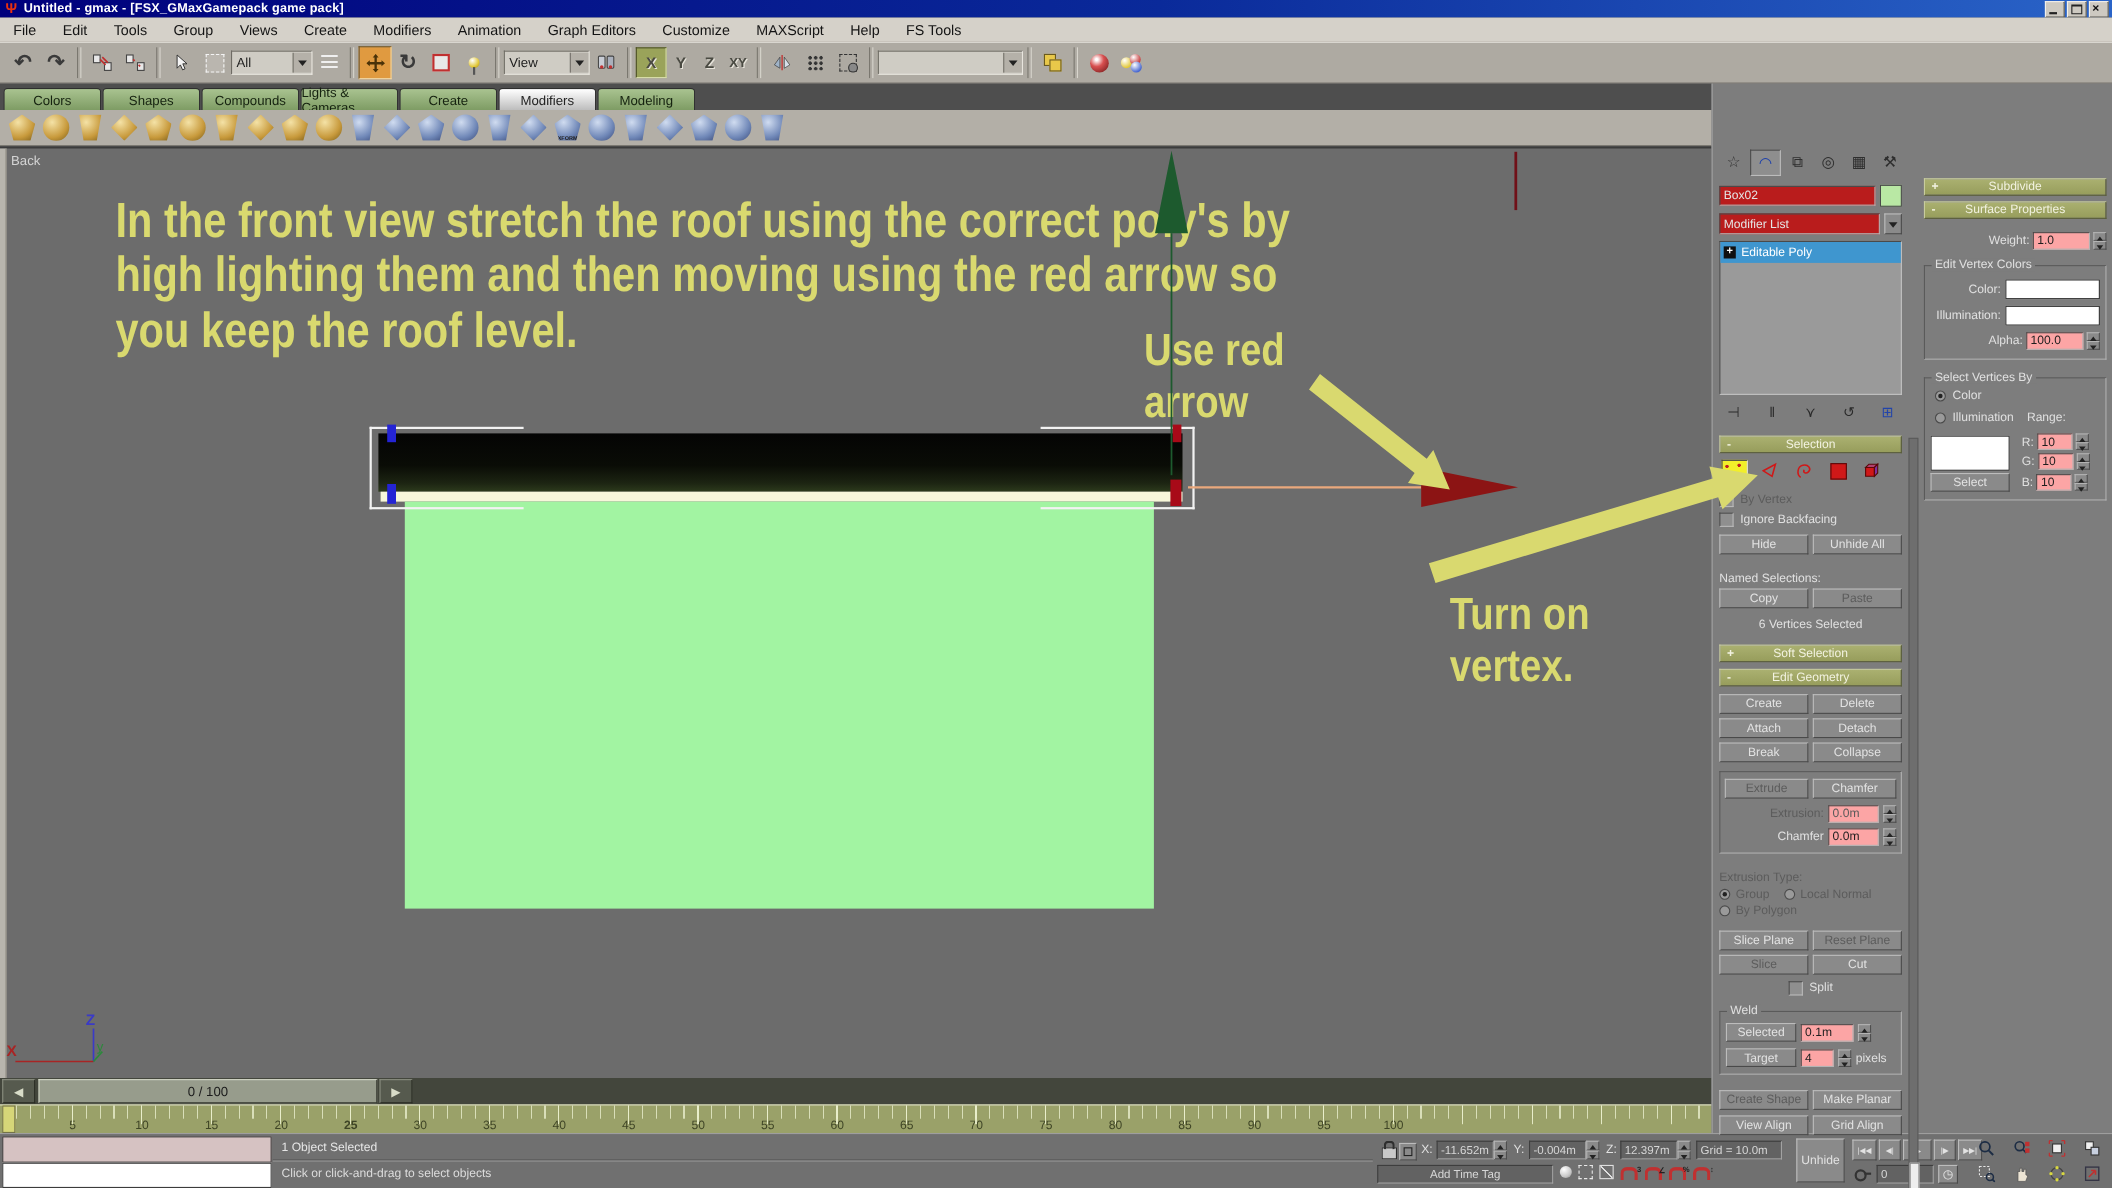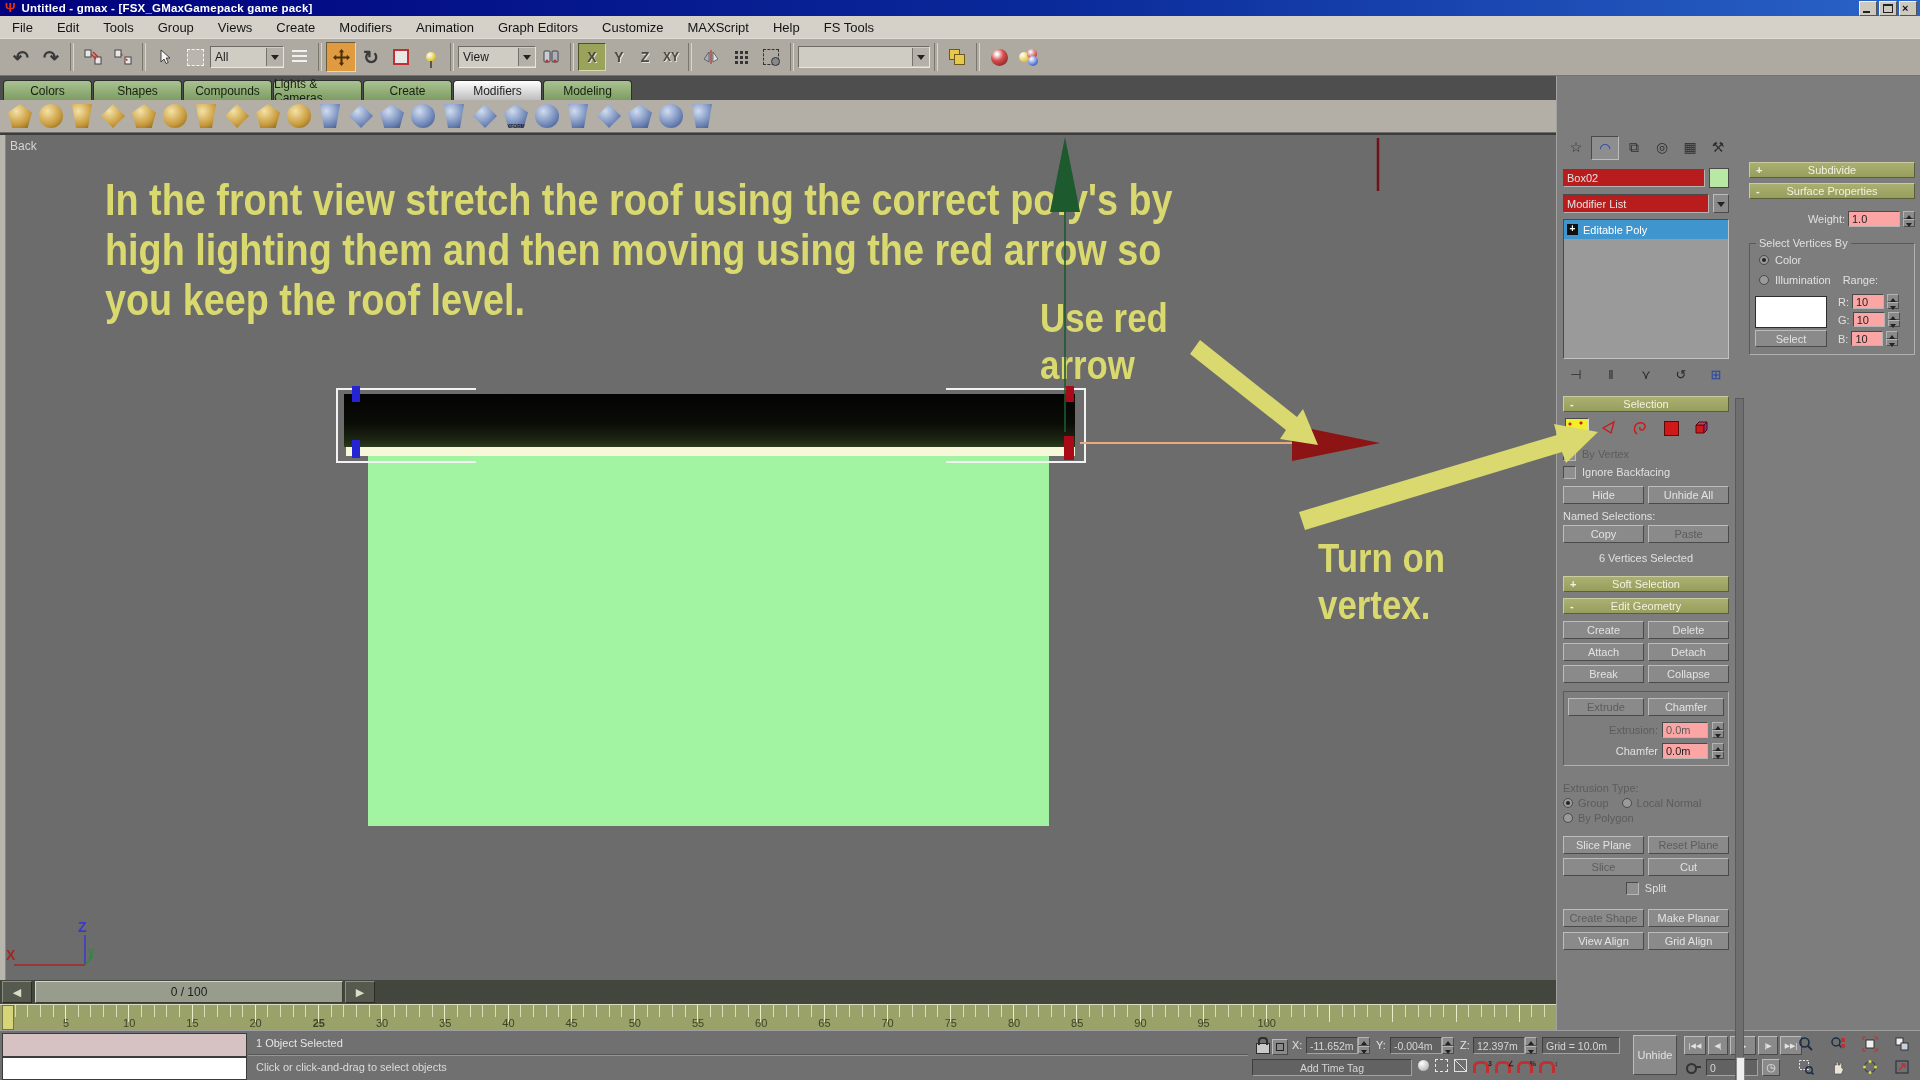--- a/index.html
+++ b/index.html
@@ -605,21 +605,21 @@
         <span class="dislab">By Vertex</span>
     </div>
     <div class="cbrow" style="margin-top:4px">
       <span class="cb"></span>
         <span>Ignore Backfacing</span>
     </div>
     <div class="row2" style="margin-top:7px">
       <div class="btn3d">Hide</div>
       <div class="btn3d">Unhide All</div>
     </div>
-    <div style="margin-top:6px">Named Selections:</div>
+    <div style="margin-top:16px">Named Selections:</div>
     <div class="row2" style="margin-top:3px">
       <div class="btn3d">Copy</div>
       <div class="btn3d dis">Paste</div>
     </div>
     <div style="margin-top:9px;text-align:center">6 Vertices Selected</div>
 
     <div class="rollout" style="margin-top:12px">
       <span class="sign">+</span>
       <span>Soft Selection</span>
     </div>
@@ -677,20 +677,40 @@
       <div class="btn3d dis">Reset Plane</div>
     </div>
     <div class="row2" style="margin-top:4px">
       <div class="btn3d dis">Slice</div>
       <div class="btn3d">Cut</div>
     </div>
     <div class="cbrow" style="margin-top:5px;justify-content:center">
       <span class="cb"></span>
         <span>Split</span>
     </div>
+    <div class="fset" style="margin-top:14px;padding:10px 5px 6px">
+      <span class="legend">Weld</span>
+      <div class="prow">
+        <div class="btn3d" style="width:64px;height:17px">Selected</div>
+        <div class="pfield" style="width:48px;height:16px">0.1m</div>
+        <div class="spin" style="height:16px">
+            <b class="up"></b>
+            <b class="dn"></b>
+          </div>
+      </div>
+      <div class="prow" style="margin-top:6px">
+        <div class="btn3d" style="width:64px;height:17px">Target</div>
+        <div class="pfield" style="width:30px;height:16px">4</div>
+        <div class="spin" style="height:16px">
+            <b class="up"></b>
+            <b class="dn"></b>
+          </div>
+        <span>pixels</span>
+      </div>
+    </div>
     <div class="row2" style="margin-top:14px">
       <div class="btn3d dis">Create Shape</div>
       <div class="btn3d">Make Planar</div>
     </div>
     <div class="row2" style="margin-top:5px">
       <div class="btn3d">View Align</div>
       <div class="btn3d">Grid Align</div>
     </div>
   </div>
 
@@ -707,20 +727,39 @@
       <span class="sign">-</span>
       <span>Surface Properties</span>
     </div>
     <div class="prow" style="margin-top:12px;justify-content:flex-end;gap:3px">
       <span>Weight:</span>
       <div class="pfield" style="width:52px;height:16px">1.0</div>
       <div class="spin" style="height:16px">
           <b class="up"></b>
           <b class="dn"></b>
         </div>
+    </div>
+    <div class="fset" style="margin-top:14px;padding:12px 5px 8px">
+      <span class="legend">Edit Vertex Colors</span>
+      <div class="prow" style="justify-content:flex-end;gap:4px">
+        <span>Color:</span>
+        <div style="width:84px;height:16px;background:#fff;border:1px solid #2e2e2e"></div>
+      </div>
+      <div class="prow" style="margin-top:6px;justify-content:flex-end;gap:4px">
+        <span>Illumination:</span>
+        <div style="width:84px;height:16px;background:#fff;border:1px solid #2e2e2e"></div>
+      </div>
+      <div class="prow" style="margin-top:6px;justify-content:flex-end;gap:3px">
+        <span>Alpha:</span>
+        <div class="pfield" style="width:52px;height:16px">100.0</div>
+        <div class="spin" style="height:16px">
+            <b class="up"></b>
+            <b class="dn"></b>
+          </div>
+      </div>
     </div>
     <div class="fset" style="margin-top:16px;padding:10px 5px 8px;height:112px">
       <span class="legend">Select Vertices By</span>
       <div class="prow" style="gap:6px;padding-left:4px">
         <span class="radio on"></span>
         <span>Color</span>
       </div>
       <div class="prow" style="gap:6px;margin-top:8px;padding-left:4px">
         <span class="radio"></span>
         <span>Illumination</span>

